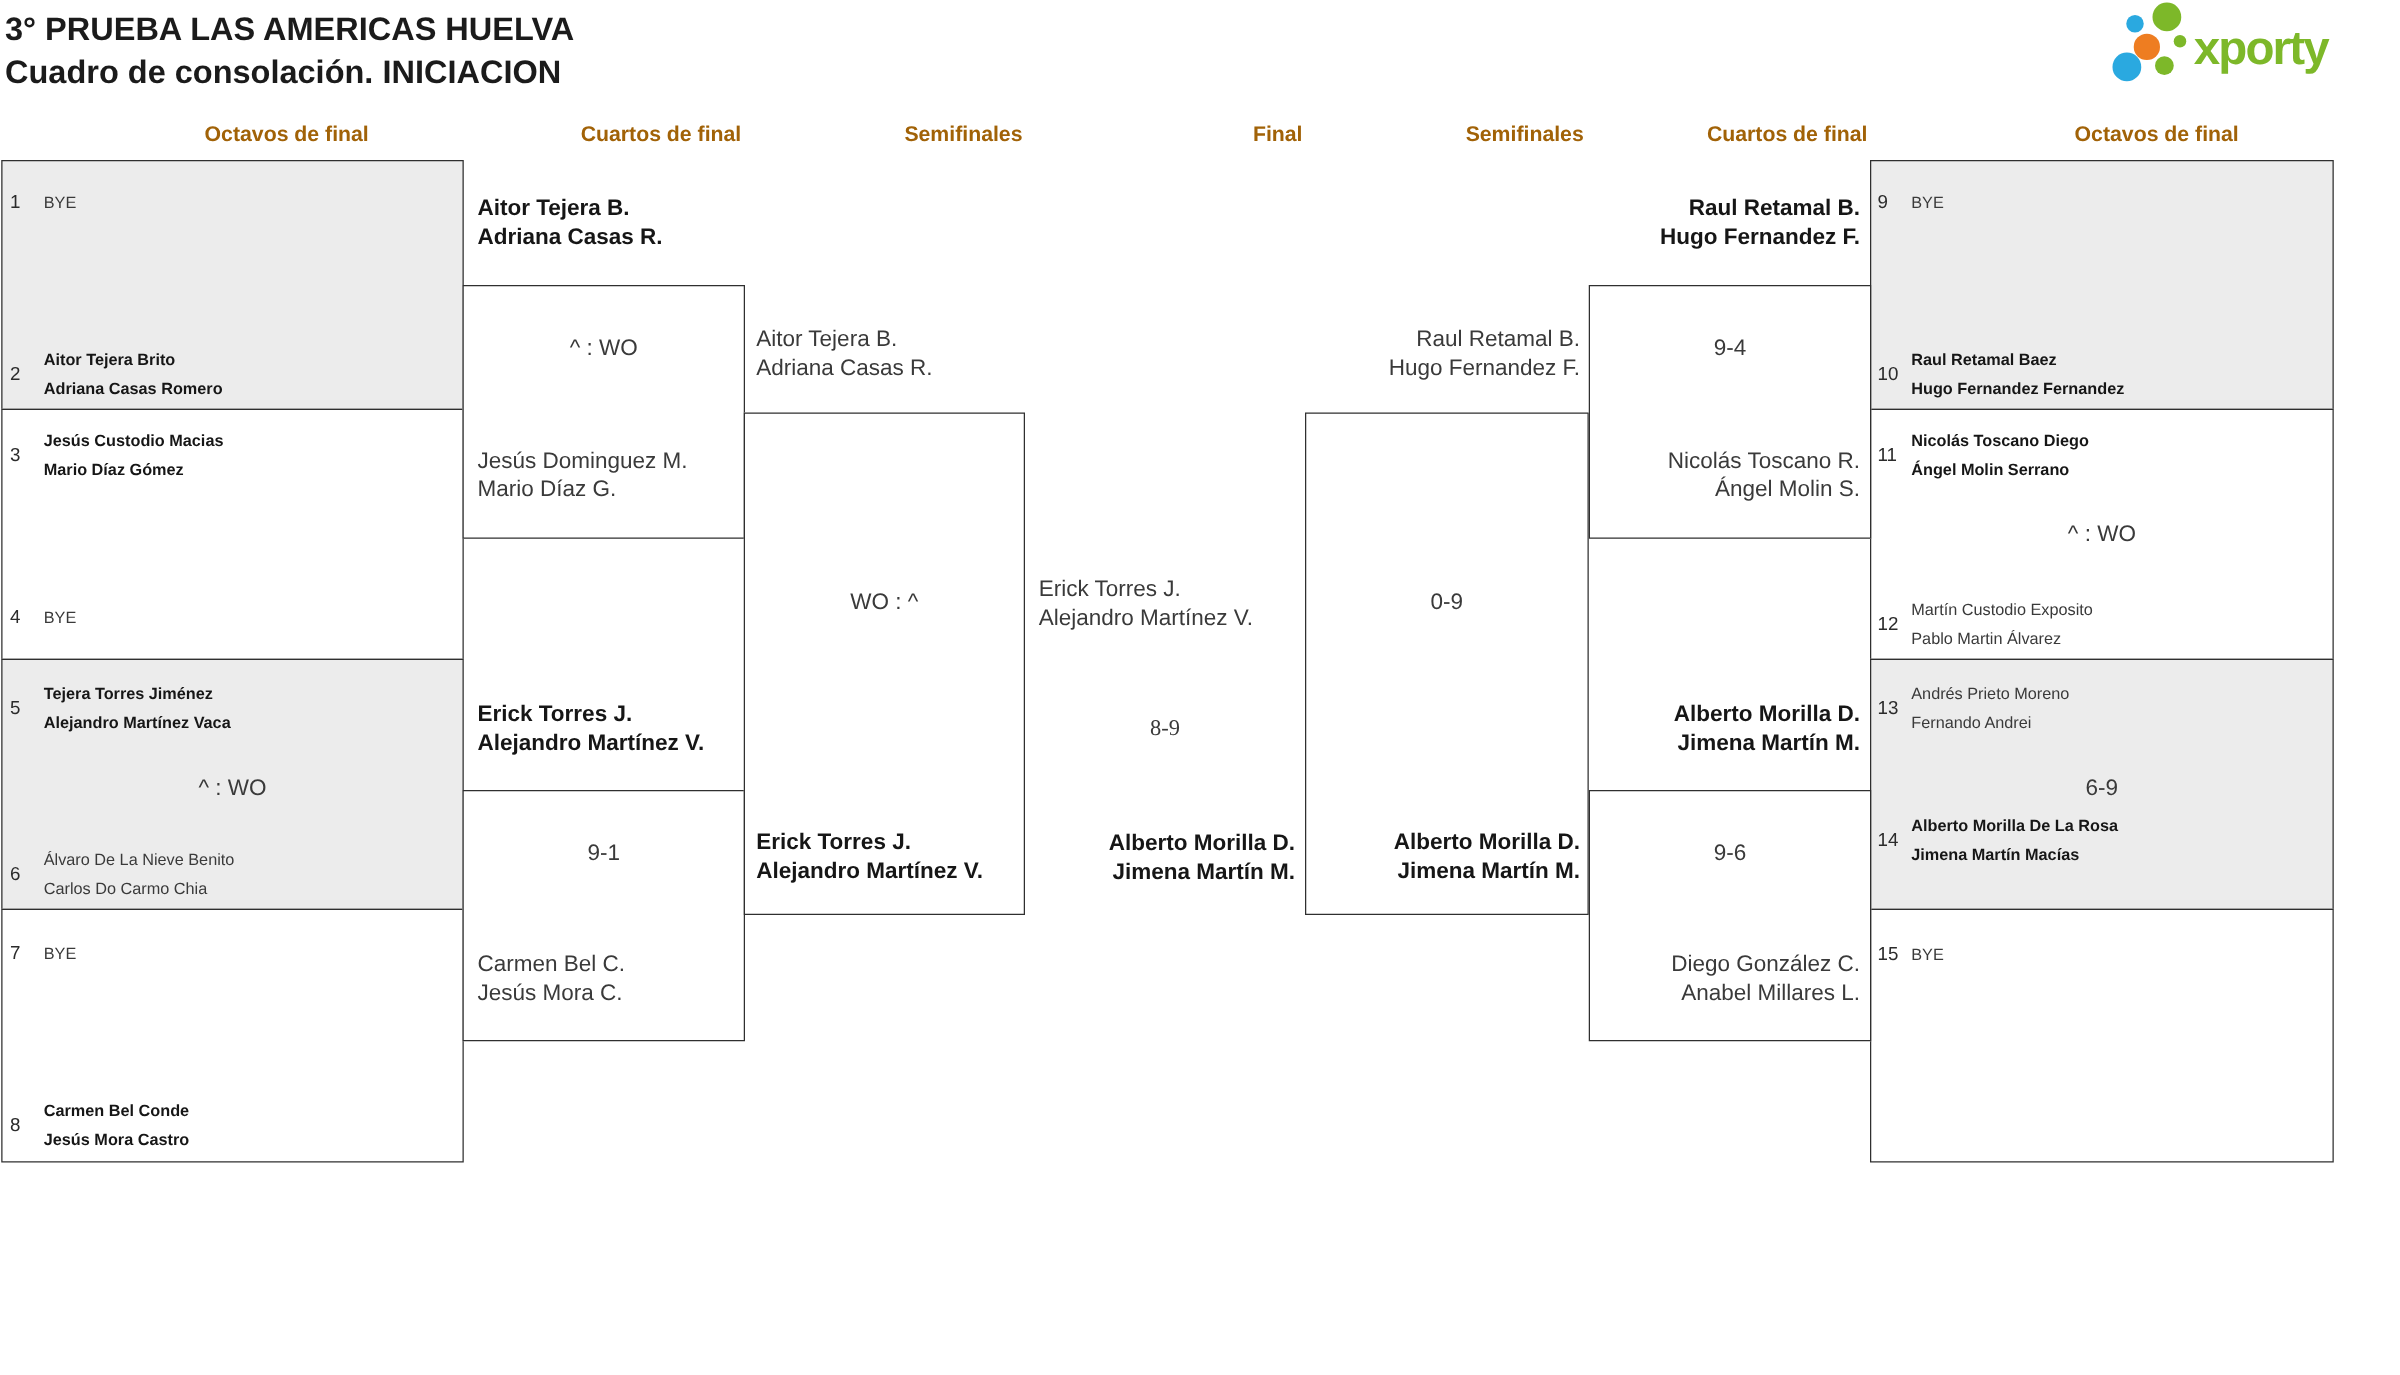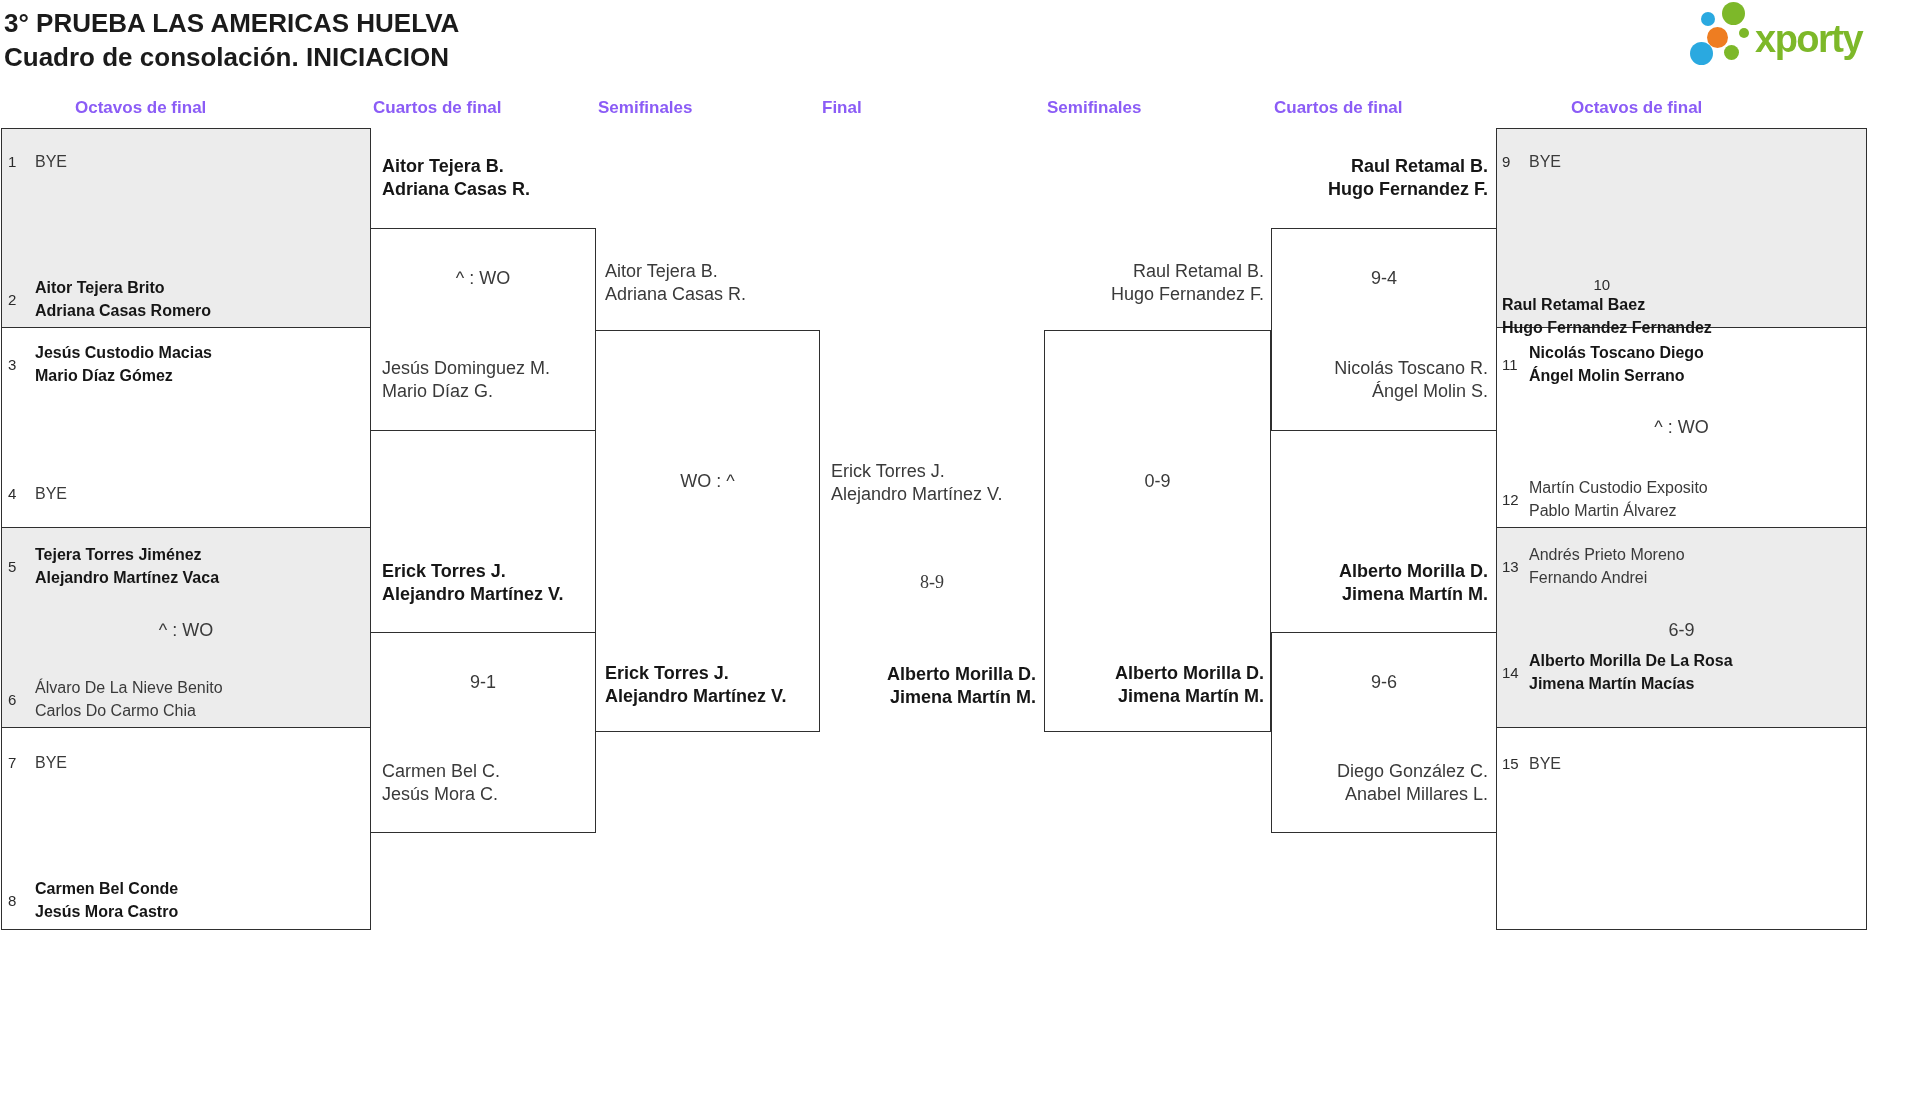--- a/index.html
+++ b/index.html
@@ -1,26 +1,26 @@
 <!DOCTYPE html>
 <html><head>
 <meta charset="utf-8">
 <style>
   html,body{margin:0;padding:0;background:#fff;}
   .canvas{position:relative;width:1920px;height:1100px;background:#ffffff;
           font-family:"Liberation Sans",sans-serif;overflow:hidden;color:#1b1b1b;}
   .title{position:absolute;left:4px;top:6px;font-size:26px;line-height:34px;
          font-weight:700;color:#1b1b1b;}
-  .rh{position:absolute;top:98px;width:220px;text-align:left;font-size:17px;
-      font-weight:600;color:#8b5cf6;}
+  .rh{position:absolute;top:98px;width:220px;text-align:right;font-size:17px;
+      font-weight:600;color:#a16207;}
   .bx{position:absolute;border:1px solid #2f2f2f;box-sizing:border-box;background:#ffffff;}
   .bx.shaded{background:#ececec;}
   .orow{position:absolute;display:flex;align-items:center;}
   .seednum{min-width:20px;margin-right:7px;font-size:15px;color:#2b2b2b;flex:0 0 auto;}
-  .nm{font-size:16px;line-height:23px;color:#3a3a3a;white-space:nowrap;}
+  .nm{font-size:13px;line-height:23px;color:#3a3a3a;white-space:nowrap;}
   .nm span{display:block;}
   .team{position:absolute;font-size:18px;line-height:23px;color:#3a3a3a;white-space:nowrap;}
   .team span{display:block;}
   .team.right{text-align:right;}
   .bold{font-weight:700;color:#161616;}
   .score{position:absolute;font-size:18px;line-height:23px;color:#3a3a3a;text-align:center;}
   .logo{position:absolute;left:1688px;top:0;width:228px;height:72px;cursor:pointer;}
   .dot{position:absolute;border-radius:50%;}
   .logo-text{position:absolute;left:67px;top:18px;font-size:38px;font-weight:700;
              letter-spacing:-1.5px;color:#7db829;}
@@ -133,21 +133,21 @@
   <div class="score" style="left:1px;width:370px;top:619px;">^ : WO</div>
   <div class="score" style="left:1px;width:370px;top:817px;"></div>
 
   <div class="orow" style="left:1502px;top:150px;">
     <span class="seednum">9</span>
     <div class="nm">
       <span>BYE</span>
         <span></span>
     </div>
   </div>
-  <div class="orow" style="left:1502px;top:276px;flex-direction:column;">
+  <div class="orow" style="left:1502px;top:276px;">
     <span class="seednum">10</span>
     <div class="nm bold">
       <span>Raul Retamal Baez</span>
         <span>Hugo Fernandez Fernandez</span>
     </div>
   </div>
   <div class="orow" style="left:1502px;top:341px;">
     <span class="seednum">11</span>
     <div class="nm bold">
       <span>Nicolás Toscano Diego</span>

